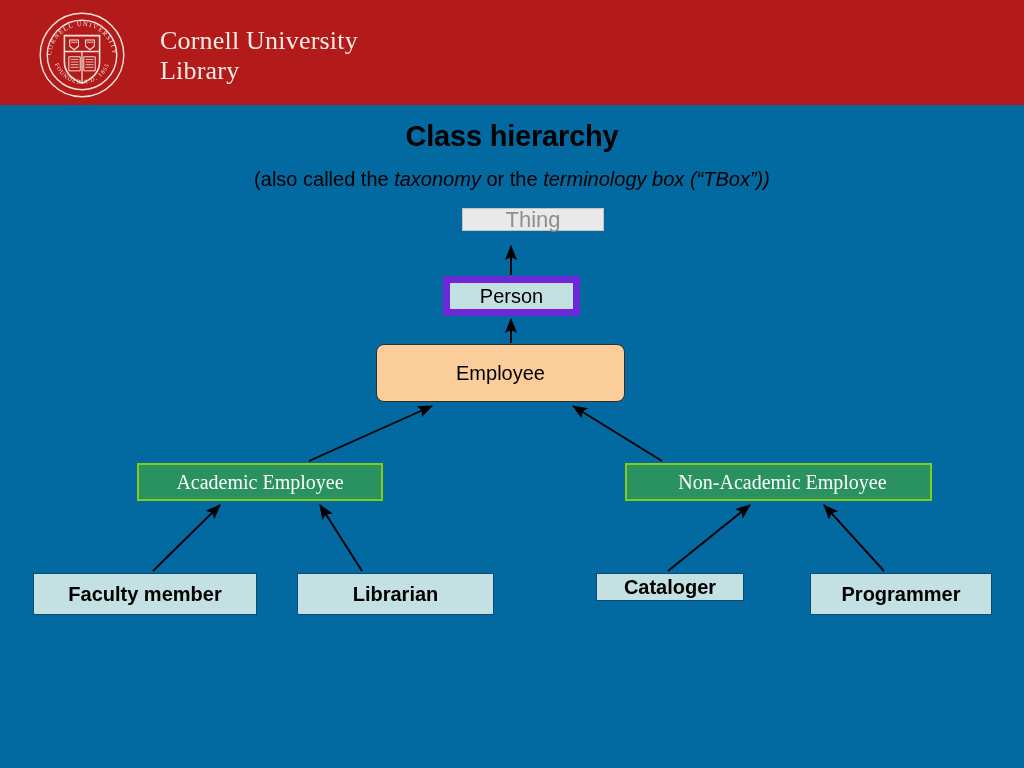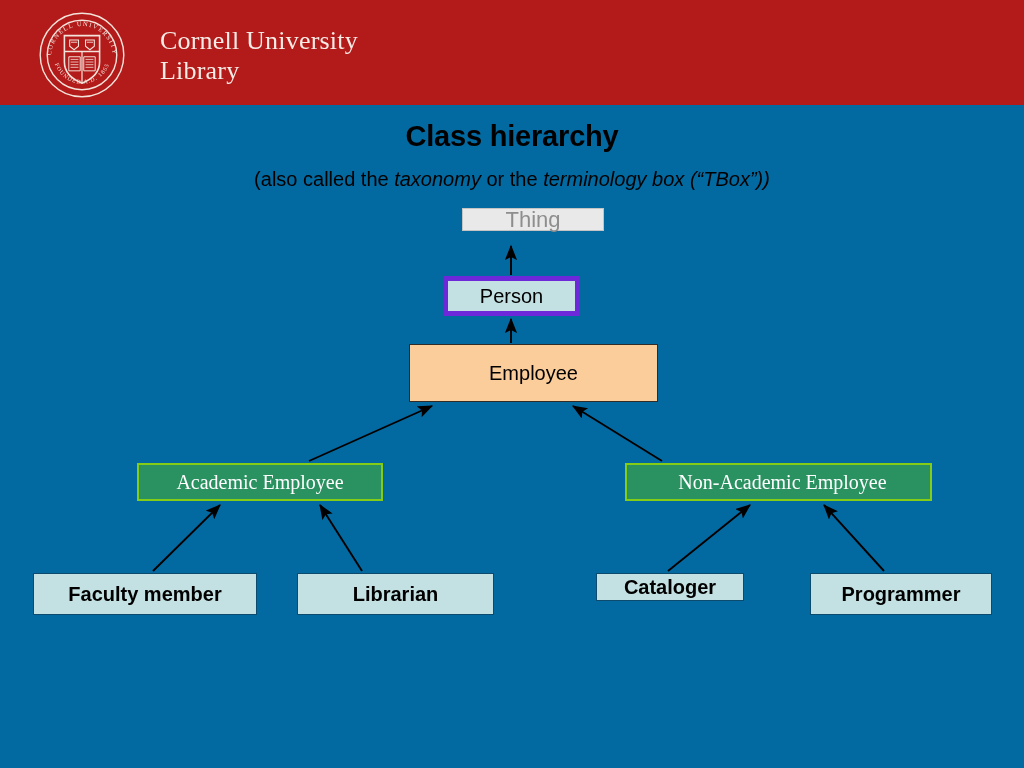--- a/index.html
+++ b/index.html
@@ -93,21 +93,21 @@
   }
 
   .node-thing {
     background: #e9e9e9;
     border: 1px solid #c4c4c4;
     color: #8e8e8e;
     font-size: 22px;
   }
   .node-blue {
     background: #c3e0e2;
-    border: 5px solid #6d28d9;
+    border: 7px solid #6d28d9;
     color: #000000;
   }
   .node-blue-thin {
     background: #c3e0e2;
     border: 1px solid #0c4a6e;
     color: #000000;
     font-weight: bold;
   }
   .node-orange {
     background: #fbcd9b;
@@ -197,21 +197,21 @@
     </svg>
 
     <div class="node node-thing" style="left:438px; top:103px; width:142px; height:23px;margin-left:24px;">
       <span>Thing</span>
     </div>
 
     <div class="node node-blue" style="left:443px; top:171px; width:137px; height:40px;">
       <span>Person</span>
     </div>
 
-    <div class="node node-orange" style="left:409px; top:239px; width:249px; height:58px;">
+    <div class="node node-orange" style="left:376px; top:239px; width:249px; height:58px;border-radius:8px;">
       <span>Employee</span>
     </div>
 
     <div class="node node-green" style="left:137px; top:358px; width:246px; height:38px;">
       <span>Academic Employee</span>
     </div>
 
     <div class="node node-green" style="left:625px; top:358px; width:307px; height:38px;padding-left:8px;">
       <span>Non-Academic Employee</span>
     </div>

